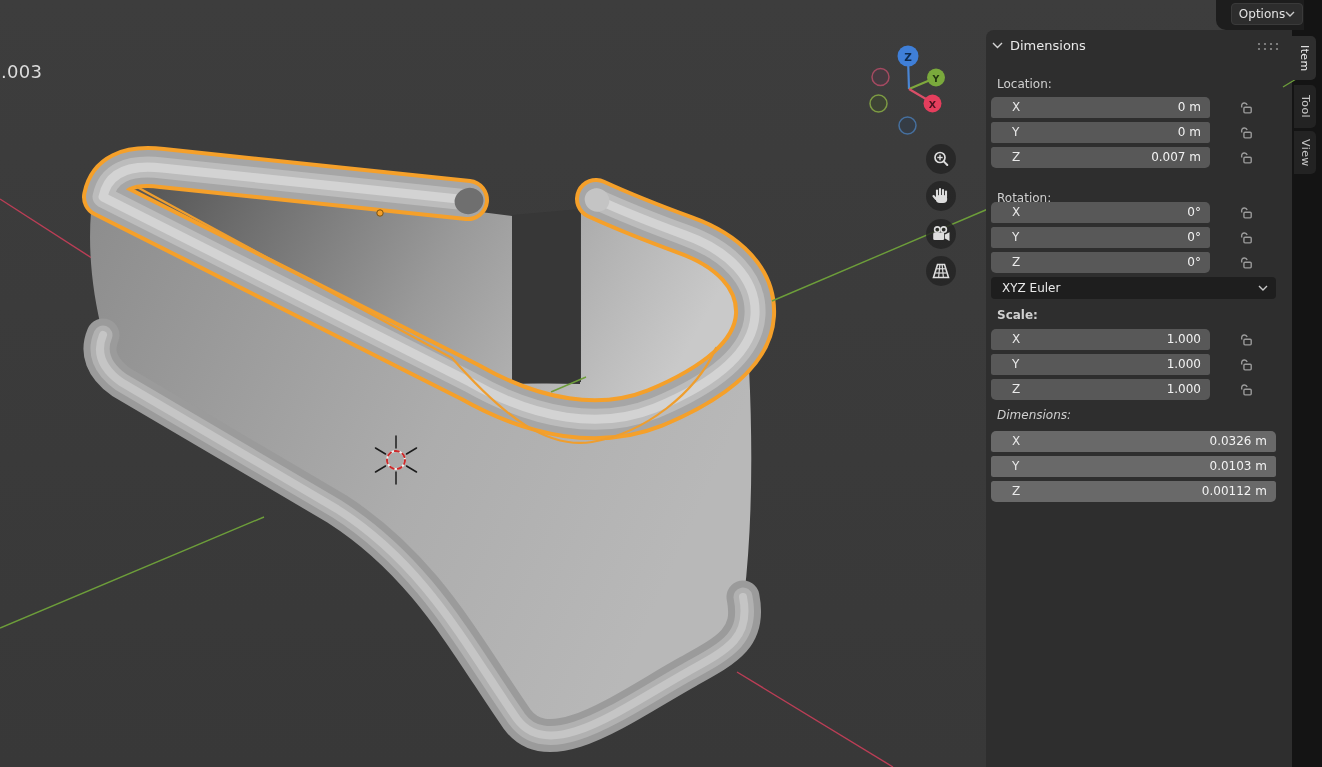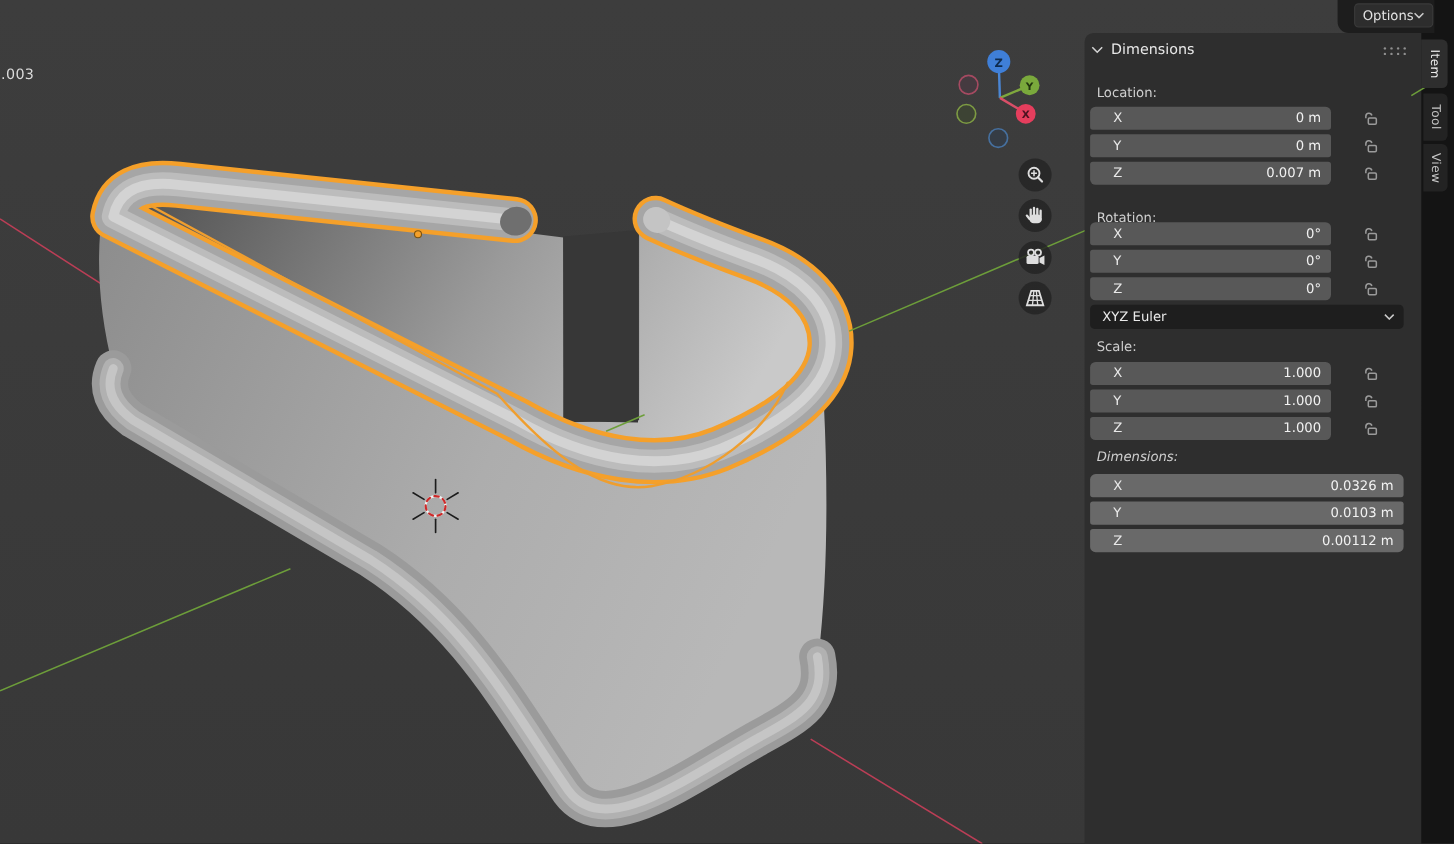--- a/index.html
+++ b/index.html
@@ -1,20 +1,20 @@
 <!DOCTYPE html>
 <html><head>
 <meta charset="utf-8">
 <style>
   html,body{margin:0;padding:0;background:#222;}
   *{box-sizing:border-box;font-family:"DejaVu Sans",sans-serif;}
   .stage{position:relative;width:1322px;height:767px;overflow:hidden;
          background:linear-gradient(180deg,#3d3d3d,#383838);}
   .scene{position:absolute;left:0;top:0;z-index:1;}
-  .obj-label{position:absolute;left:1px;top:61px;z-index:2;font-size:13px;
+  .obj-label{position:absolute;left:1px;top:61px;z-index:2;font-size:18px;
              color:#dcdcdc;letter-spacing:.3px;}
   
   .topbar{position:absolute;left:1216px;top:0;width:92px;height:30px;background:#1d1d1d;
           border-bottom-left-radius:10px;z-index:6;}
   .topcorner{position:absolute;left:1304px;top:0;width:18px;height:30px;background:#141414;z-index:6;}
   .options-btn{position:absolute;left:1231px;top:3px;width:72px;height:22px;background:#2d2d2d;
                border:1px solid #3a3a3a;border-radius:4px;z-index:7;display:flex;align-items:center;
                justify-content:center;gap:0;color:#e3e3e3;font-size:12px;cursor:default;}
   
   .tabstrip{position:absolute;left:1292px;top:0;width:30px;height:767px;background:#141414;z-index:4;}
@@ -259,21 +259,21 @@
     <span class="ax">Z</span>
     <span class="val">0°</span>
   </div>
   <div class="euler">
     <span class="etext">XYZ Euler</span>
     <svg class="echev" width="10" height="6" viewBox="0 0 10 6">
       <path d="M1,1 L5,5 L9,1" fill="none" stroke="#c9c9c9" stroke-width="1.4"></path>
     </svg>
   </div>
 
-  <div class="plabel" style="top:308px;">Scale:</div>
+  <div class="plabel" style="top:308px;font-weight:bold;">Scale:</div>
   <div class="prow first" style="top:329px;">
     <span class="ax">X</span>
     <span class="val">1.000</span>
   </div>
   <div class="prow" style="top:354px;">
     <span class="ax">Y</span>
     <span class="val">1.000</span>
   </div>
   <div class="prow last" style="top:379px;">
     <span class="ax">Z</span>

